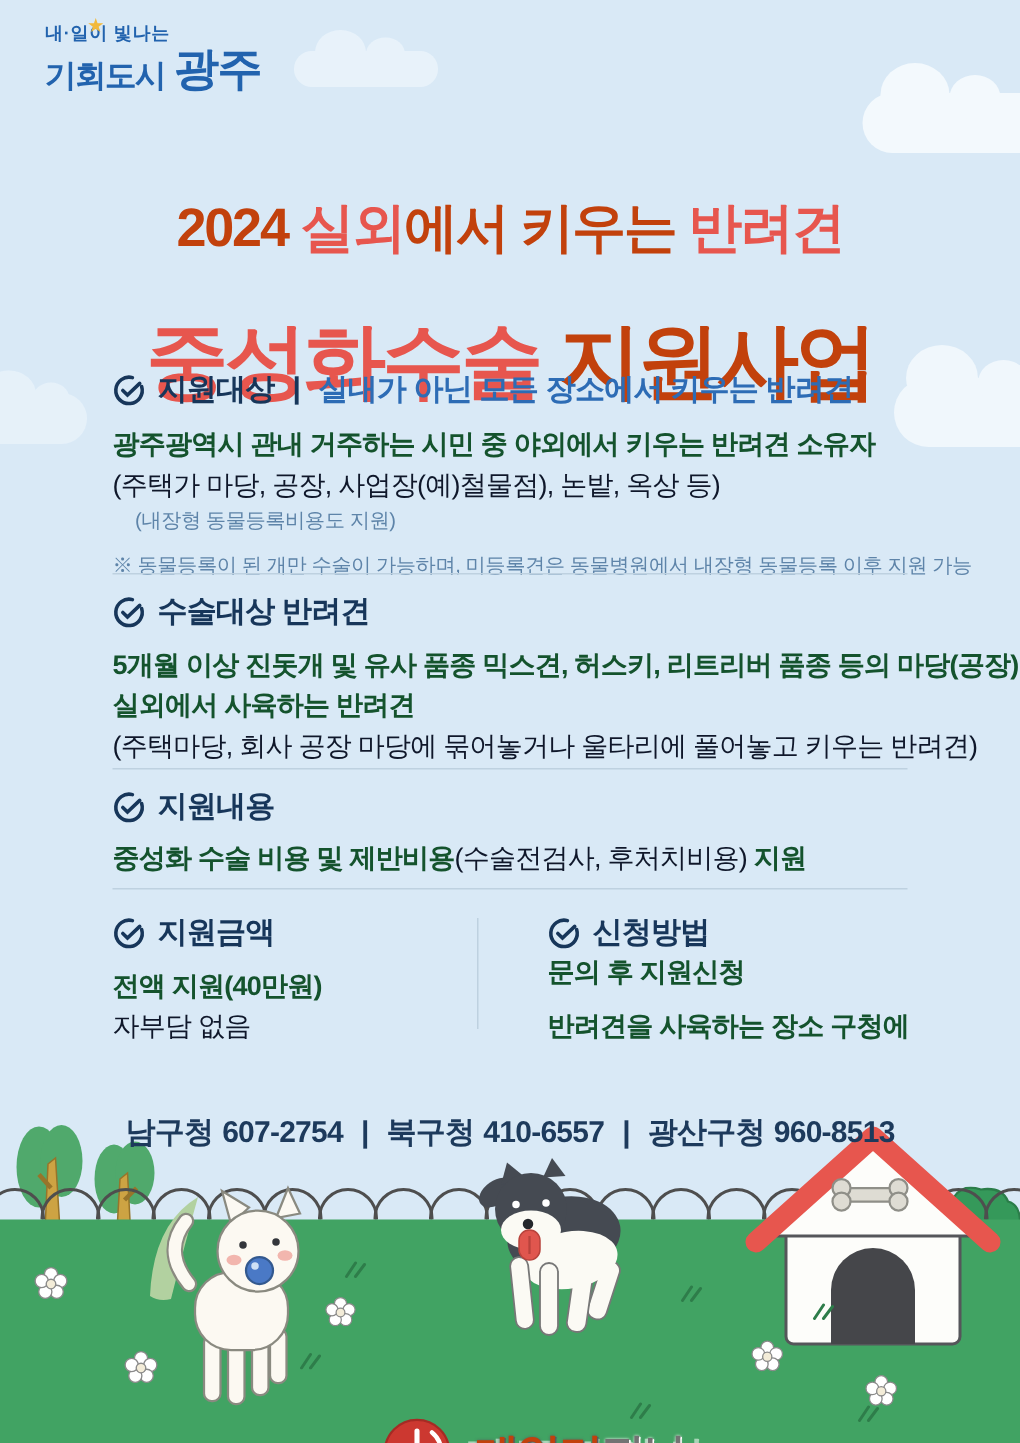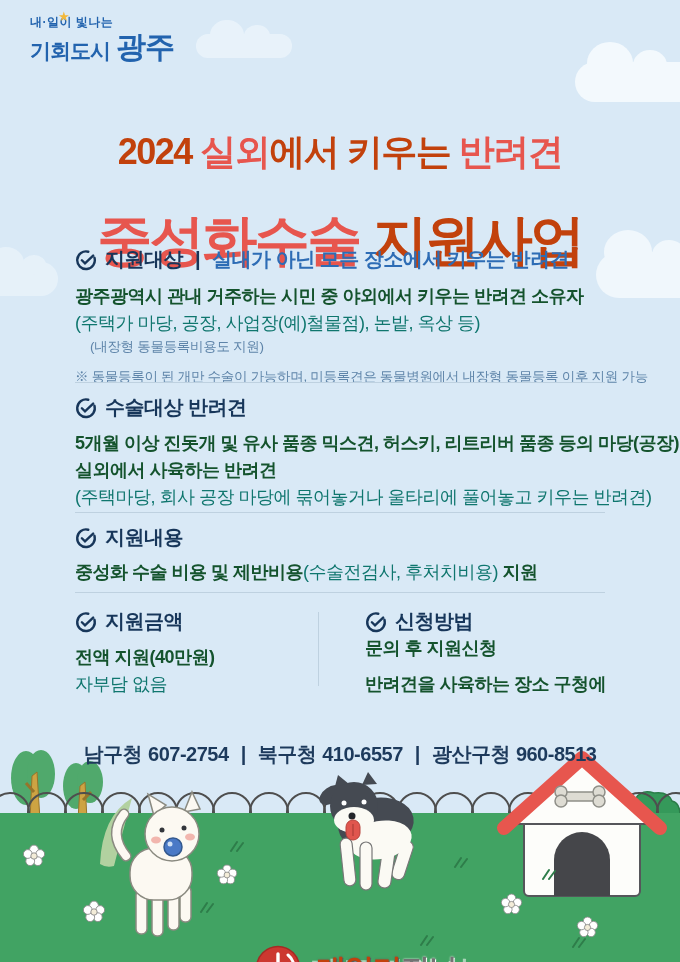--- a/index.html
+++ b/index.html
@@ -39,21 +39,21 @@
   .title .l2{font-size:55px;font-weight:900;letter-spacing:-2.5px;line-height:1.1;margin-top:2px;}
   .navy{color:#c2410c;} .red{color:#e7564e;}
 
   
   .section{position:absolute;left:75px;width:530px;z-index:10;}
   .sec-heading{display:flex;align-items:center;gap:8px;font-size:20px;font-weight:800;color:#17365a;letter-spacing:-.5px;white-space:nowrap;}
   .sec-heading .chk{flex:0 0 auto;display:block;}
   .sec-heading .bar{margin:0 4px;font-weight:800;color:#17365a;}
   .sec-heading .sub{color:#2d6cb5;font-weight:700;}
   .body-bold{font-size:18px;font-weight:700;color:#14532d;letter-spacing:-.5px;line-height:27px;white-space:nowrap;}
-  .body-reg{font-size:18px;font-weight:400;color:#0f766e;letter-spacing:-.5px;line-height:27px;white-space:nowrap;}
+  .body-reg{font-size:18px;font-weight:400;color:#0f172a;letter-spacing:-.5px;line-height:27px;white-space:nowrap;}
   .note{font-size:13.5px;color:#5e84a9;line-height:19px;letter-spacing:-.3px;white-space:nowrap;}
   .note.indent{padding-left:15px;}
   .divider{position:absolute;left:75px;width:530px;height:1px;background:#bed1e0;z-index:10;}
   .vdivider{position:absolute;left:318px;top:612px;width:1px;height:74px;background:#bed1e0;z-index:10;}
   .col-right{left:365px;width:240px;}
   .mix-line .body-reg,.mix-line .body-bold{display:inline;white-space:pre;}
 
   
   .contacts{position:absolute;left:0;width:680px;text-align:center;color:#1d3a5c;font-size:20px;font-weight:800;letter-spacing:-.5px;z-index:10;white-space:nowrap;}
   .contacts .sep{margin:0 12px;font-weight:700;}

